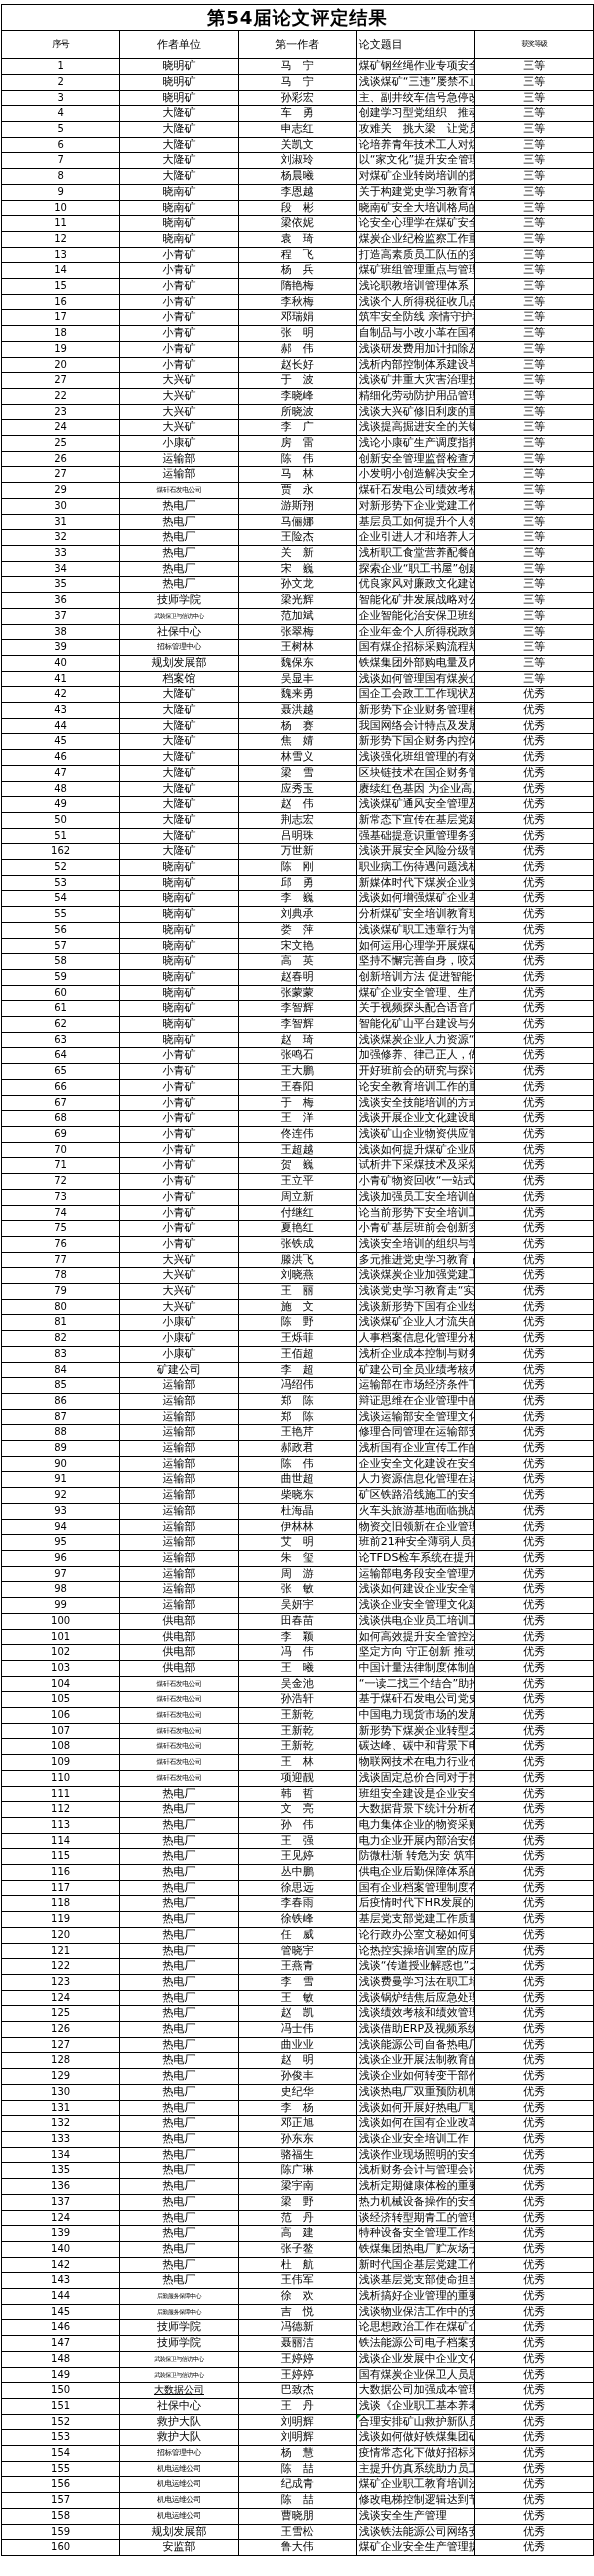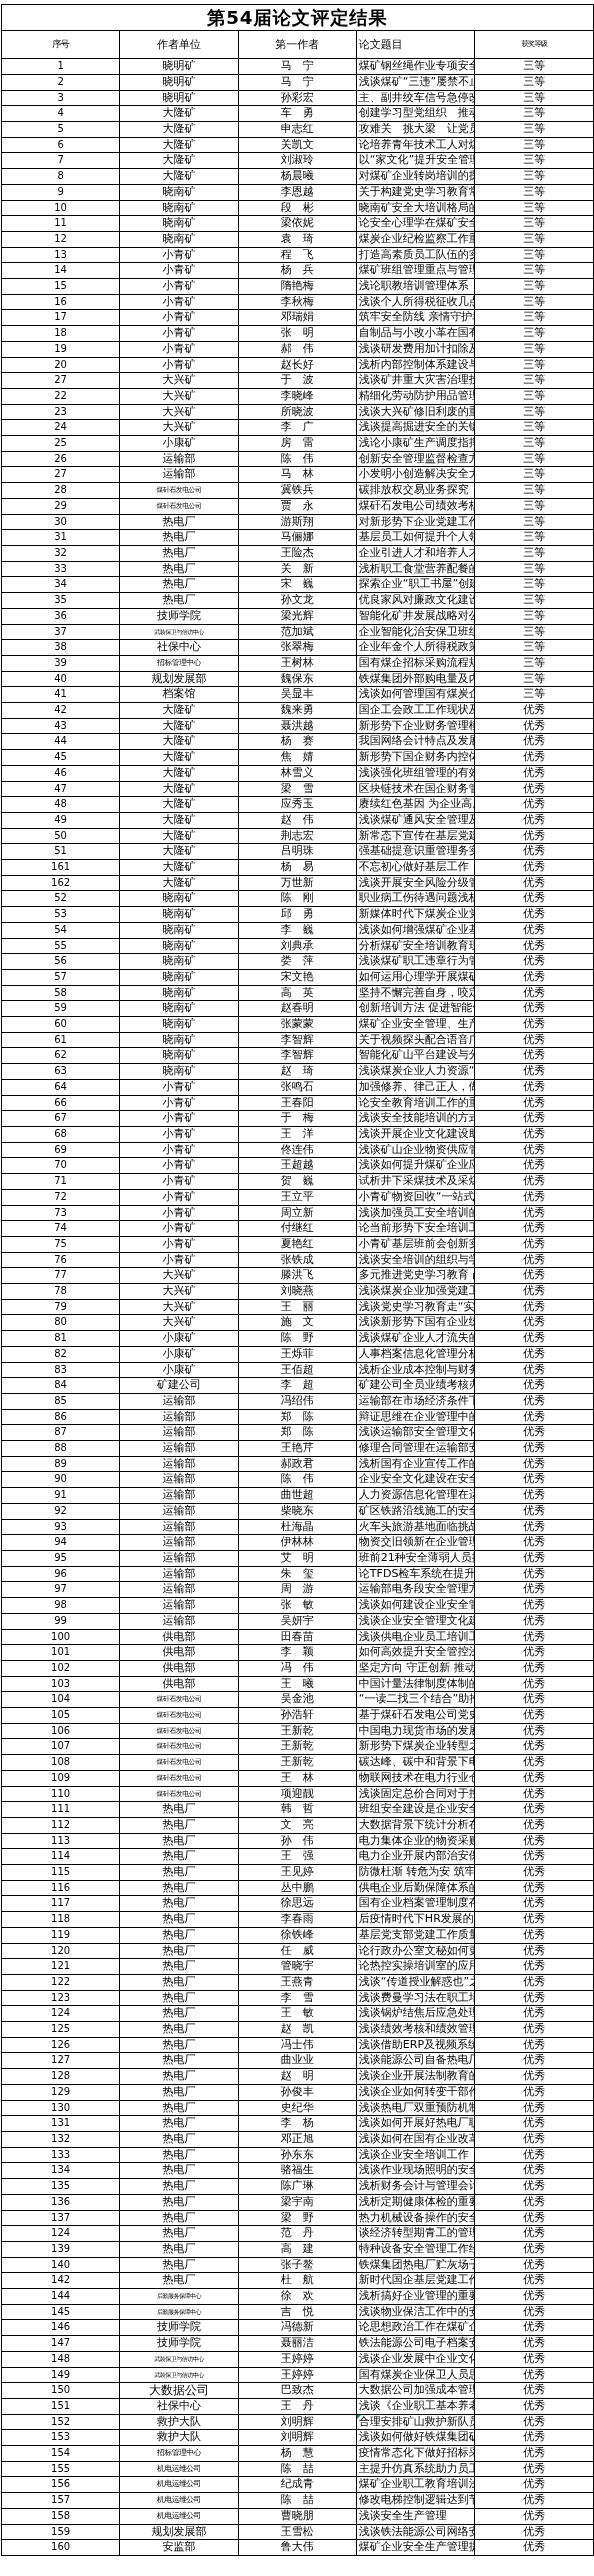--- a/index.html
+++ b/index.html
@@ -223,27 +223,20 @@
           <td class="col-award">三等</td>
         </tr>
         <tr>
           <td class="col-seq">27</td>
           <td class="col-unit" style="font-size: 11px;">运输部</td>
           <td class="col-author">马　林</td>
           <td class="col-title">小发明小创造解决安全大问题</td>
           <td class="col-award">三等</td>
         </tr>
         <tr>
-          <td class="col-seq">28</td>
-          <td class="col-unit" style="font-size: 6.9px; letter-spacing: -0.5px;">煤矸石发电公司</td>
-          <td class="col-author">冀铁兵</td>
-          <td class="col-title">碳排放权交易业务探究</td>
-          <td class="col-award">三等</td>
-        </tr>
-        <tr>
           <td class="col-seq">29</td>
           <td class="col-unit" style="font-size: 6.9px; letter-spacing: -0.5px;">煤矸石发电公司</td>
           <td class="col-author">贾　永</td>
           <td class="col-title">煤矸石发电公司绩效考核管理体系创建与应用</td>
           <td class="col-award">三等</td>
         </tr>
         <tr>
           <td class="col-seq">30</td>
           <td class="col-unit" style="font-size: 11px;">热电厂</td>
           <td class="col-author">游斯翔</td>
@@ -391,27 +384,20 @@
           <td class="col-award">优秀</td>
         </tr>
         <tr>
           <td class="col-seq">51</td>
           <td class="col-unit" style="font-size: 11px;">大隆矿</td>
           <td class="col-author">吕明珠</td>
           <td class="col-title">强基础提意识重管理务实煤矿安全培训工作</td>
           <td class="col-award">优秀</td>
         </tr>
         <tr>
-          <td class="col-seq">161</td>
-          <td class="col-unit" style="font-size: 11px;">大隆矿</td>
-          <td class="col-author">杨　易</td>
-          <td class="col-title">不忘初心做好基层工作</td>
-          <td class="col-award">优秀</td>
-        </tr>
-        <tr>
           <td class="col-seq">162</td>
           <td class="col-unit" style="font-size: 11px;">大隆矿</td>
           <td class="col-author">万世新</td>
           <td class="col-title">浅谈开展安全风险分级管控的作用</td>
           <td class="col-award">优秀</td>
         </tr>
         <tr>
           <td class="col-seq">52</td>
           <td class="col-unit" style="font-size: 11px;">晓南矿</td>
           <td class="col-author">陈　刚</td>
@@ -493,20 +479,27 @@
           <td class="col-unit" style="font-size: 11px;">晓南矿</td>
           <td class="col-author">赵　琦</td>
           <td class="col-title">浅谈煤炭企业人力资源“三项制度改革”</td>
           <td class="col-award">优秀</td>
         </tr>
         <tr>
           <td class="col-seq">64</td>
           <td class="col-unit" style="font-size: 11px;">小青矿</td>
           <td class="col-author">张鸣石</td>
           <td class="col-title">加强修养、律己正人，做一名优秀的共产党员</td>
+          <td class="col-award">优秀</td>
+        </tr>
+        <tr>
+          <td class="col-seq">65</td>
+          <td class="col-unit" style="font-size: 11px;">小青矿</td>
+          <td class="col-author">王大鹏</td>
+          <td class="col-title">开好班前会的研究与探讨</td>
           <td class="col-award">优秀</td>
         </tr>
         <tr>
           <td class="col-seq">66</td>
           <td class="col-unit" style="font-size: 11px;">小青矿</td>
           <td class="col-author">王春阳</td>
           <td class="col-title">论安全教育培训工作的重要性</td>
           <td class="col-award">优秀</td>
         </tr>
         <tr>
@@ -1028,20 +1021,27 @@
           <td class="col-award">优秀</td>
         </tr>
         <tr>
           <td class="col-seq">142</td>
           <td class="col-unit" style="font-size: 11px;">热电厂</td>
           <td class="col-author">杜　航</td>
           <td class="col-title">新时代国企基层党建工作的创新路径研究</td>
           <td class="col-award">优秀</td>
         </tr>
         <tr>
+          <td class="col-seq">143</td>
+          <td class="col-unit" style="font-size: 11px;">热电厂</td>
+          <td class="col-author">王伟军</td>
+          <td class="col-title">浅谈基层党支部使命担当</td>
+          <td class="col-award">优秀</td>
+        </tr>
+        <tr>
           <td class="col-seq">144</td>
           <td class="col-unit" style="font-size: 6px; letter-spacing: -0.5px;">后勤服务保障中心</td>
           <td class="col-author">徐　欢</td>
           <td class="col-title">浅析搞好企业管理的重要性</td>
           <td class="col-award">优秀</td>
         </tr>
         <tr>
           <td class="col-seq">145</td>
           <td class="col-unit" style="font-size: 6px; letter-spacing: -0.5px;">后勤服务保障中心</td>
           <td class="col-author">吉　悦</td>
@@ -1071,21 +1071,21 @@
         </tr>
         <tr>
           <td class="col-seq">149</td>
           <td class="col-unit" style="font-size: 6px; letter-spacing: -0.5px;">武装保卫与信访中心</td>
           <td class="col-author">王婷婷</td>
           <td class="col-title">国有煤炭企业保卫人员思想政治工作研究</td>
           <td class="col-award">优秀</td>
         </tr>
         <tr>
           <td class="col-seq">150</td>
-          <td class="col-unit" style="font-size: 12px;">大数据公司</td>
+          <td class="col-unit" style="font-size: 10px; text-decoration: underline;">大数据公司</td>
           <td class="col-author">巴致杰</td>
           <td class="col-title">大数据公司加强成本管理路径研究</td>
           <td class="col-award">优秀</td>
         </tr>
         <tr>
           <td class="col-seq">151</td>
           <td class="col-unit" style="font-size: 11px;">社保中心</td>
           <td class="col-author">王　丹</td>
           <td class="col-title">浅谈《企业职工基本养老保险遗属待遇暂行办法》实施后对铁煤集团职工的影响</td>
           <td class="col-award">优秀</td>

